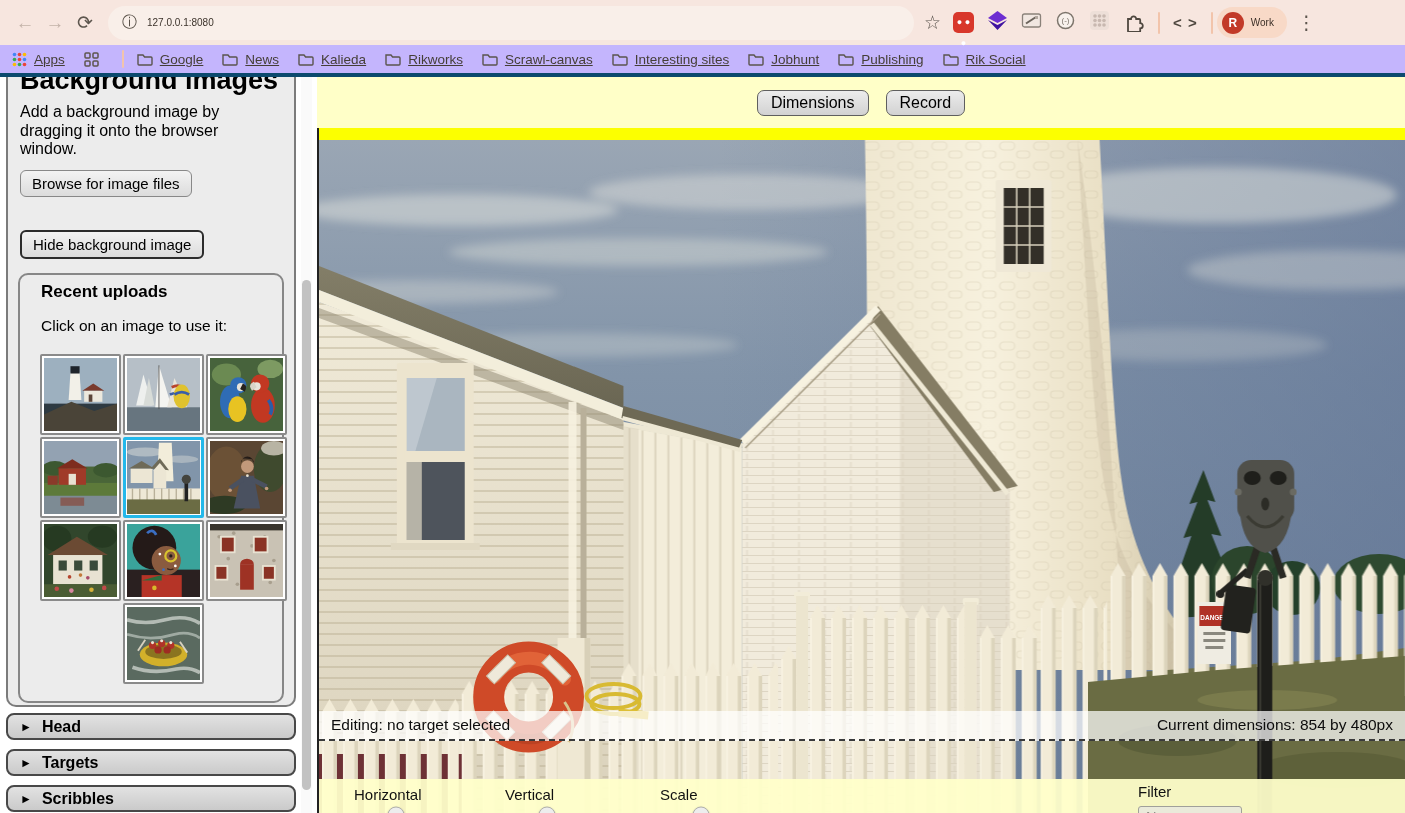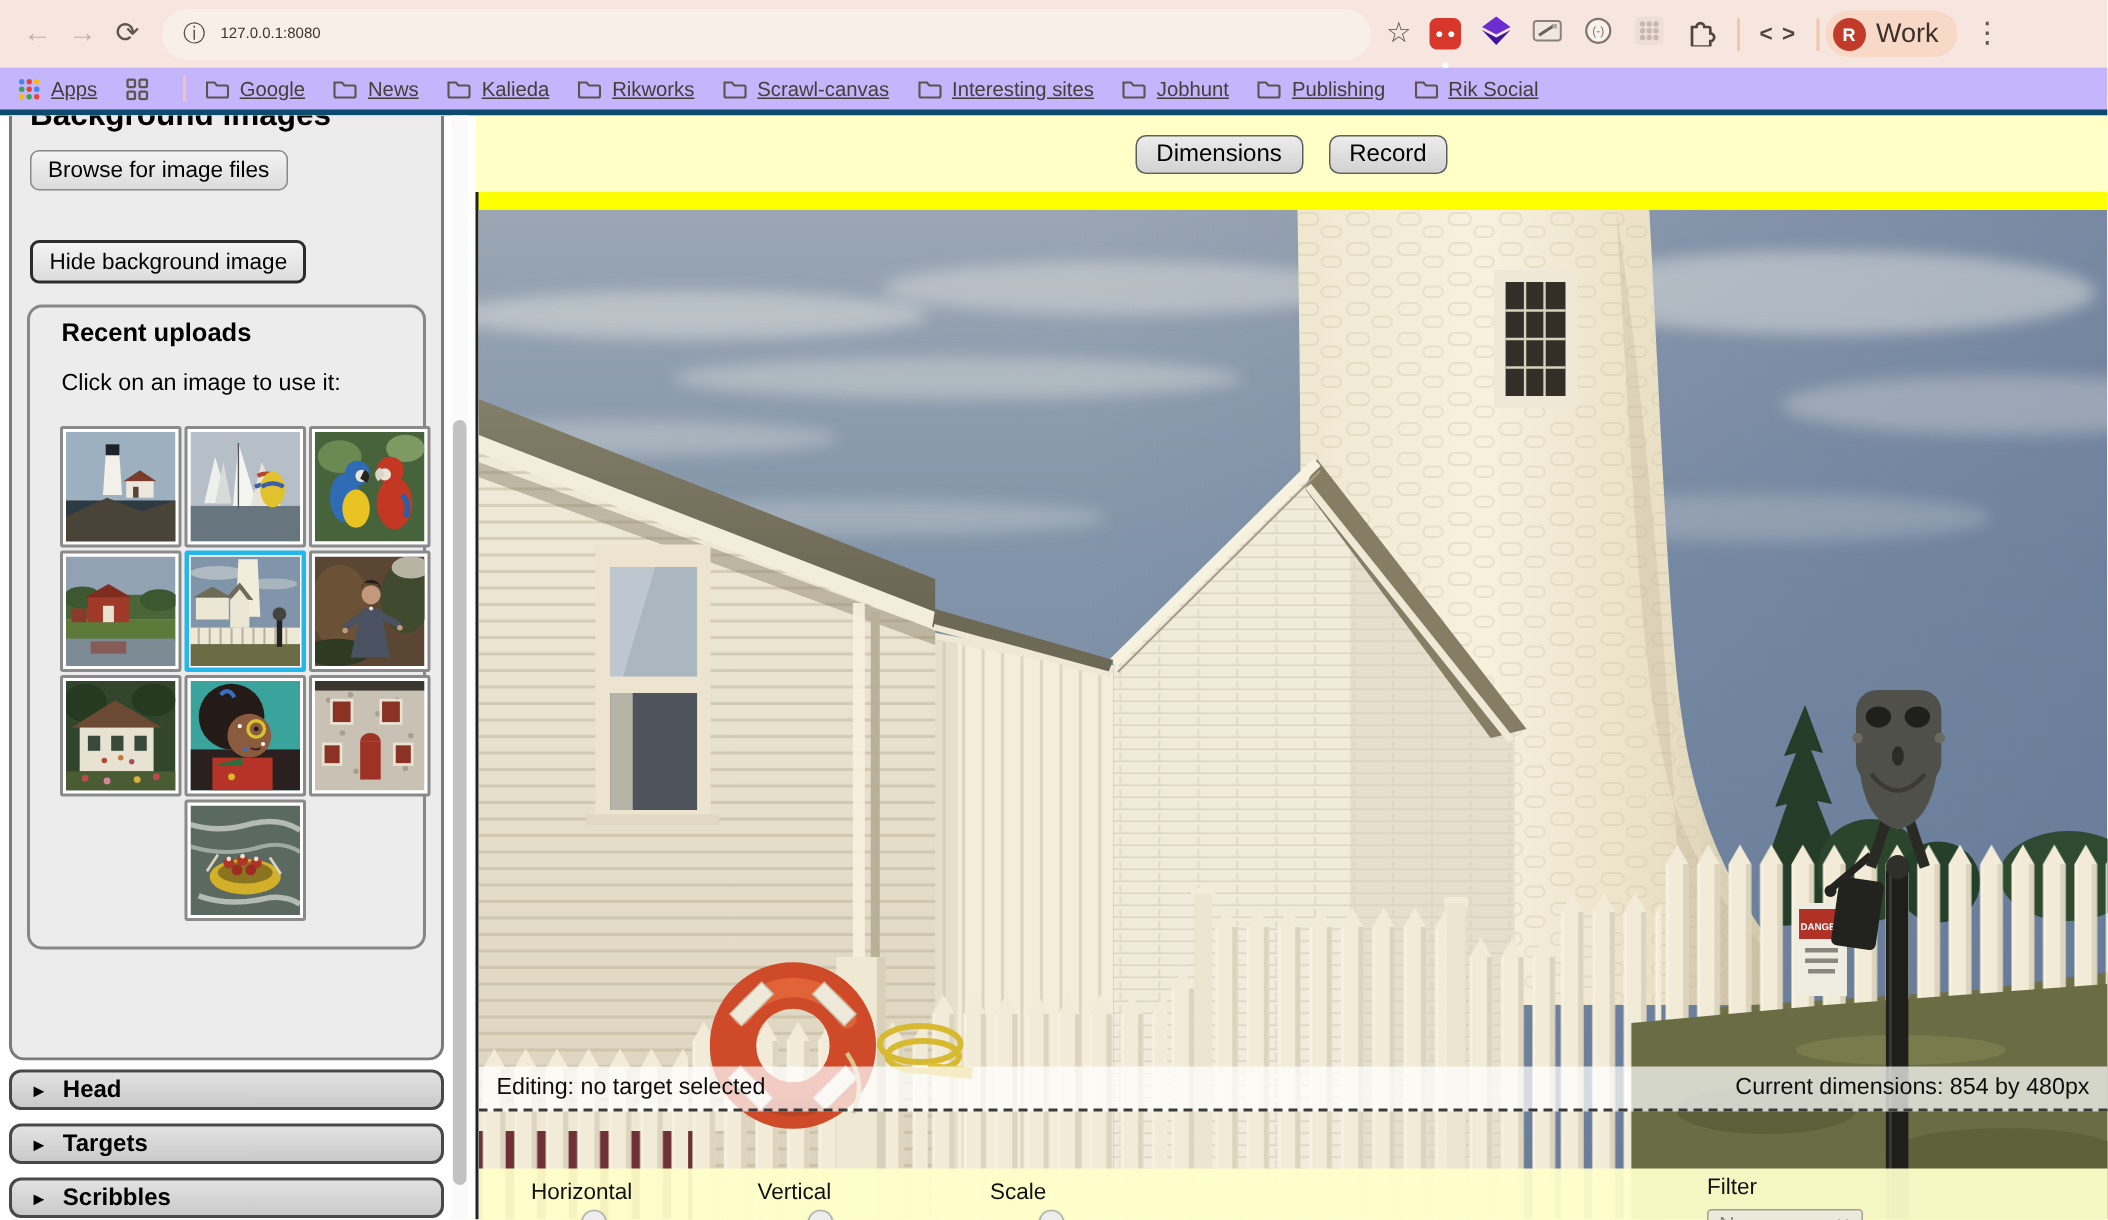--- a/index.html
+++ b/index.html
@@ -16,31 +16,31 @@
   .star { font-size:19px; color:#57504a; margin:0 12px 0 10px; cursor:pointer; }
   .exts { display:flex; align-items:center; gap:13px; }
   .ext-red { width:21px; height:21px; border-radius:5px; background:#d8372b; color:#fff;
     font-size:9px; font-weight:bold; letter-spacing:0; text-align:center; line-height:21px; }
   .sep { width:2px; height:22px; background:#f2c4ab; border-radius:1px; }
   .code-icon { font-size:15px; font-weight:bold; color:#4e473f; letter-spacing:1px; }
   .profile { height:31px; border-radius:16px; background:#f8d9c7; display:flex; align-items:center;
     gap:7px; padding:0 13px 0 5px; margin-left:4px; cursor:pointer; }
   .avatar { width:22px; height:22px; border-radius:50%; background:#c23a28; color:#fff;
     font-size:12px; font-weight:bold; display:flex; align-items:center; justify-content:center; }
-  .profile-label { font-size:18px; color:#3b2f27; }
+  .profile-label { font-size:10px; color:#3b2f27; }
   .menu-dots { font-size:19px; color:#5d564e; margin-left:10px; cursor:pointer; }
   .bookmarks { height:32px; background:#c4b5fd; border-bottom:4px solid #0c4a6e;
     display:flex; align-items:center; padding:0 12px; gap:9px; font-size:13.5px; color:#453e37;text-decoration:underline; }
   .bm { display:flex; align-items:center; gap:7px; margin-right:10px; cursor:pointer; white-space:nowrap; }
   
   .content { display:flex; height:736px; }
   .sidebar { width:317px; position:relative; background:#fff; flex:none; }
   .panel { position:absolute; left:6px; top:0; width:290px; height:630px; background:#ececec;
     border:2px solid #7b7b7b; border-top:none; border-radius:0 0 10px 10px; overflow:hidden; }
-  .panel h2 { font-size:21px; margin:-12px 0 0 12px; color:#000; }
+  .panel h2 { font-size:27px; margin:-12px 0 0 12px; color:#000; }
   .panel p.intro { font-size:16px; line-height:1.17; margin:7px 12px 0; width:240px; }
   .sbtn { font-size:15px; padding:4px 11px; margin:11px 0 0 12px; border-radius:6px;
     background:linear-gradient(#f3f3f3,#dcdcdc); border:1px solid #888; cursor:pointer;
     font-family:inherit; display:block; }
   .sbtn.focused { border:2px solid #2c2c2c; margin-top:33px; }
   .upbox { margin:14px 10px 0; height:430px; border:2px solid #878787; border-radius:10px;padding-left:12px; }
   .upbox h3 { font-size:17px; margin:7px 0 0 9px; }
   .upbox p.hint { font-size:15.5px; margin:15px 0 0 9px; }
   .thumbgrid { display:grid; grid-template-columns:repeat(3,81px); gap:2px; margin:19px 0 0 8px; }
   .thumb { width:81px; height:81px; border:2px solid #8a8a8a; border-radius:2px; background:#fff;
@@ -226,20 +226,21 @@
         <span>Rik Social</span>
       </span>
   </div>
 </div>
 
 <div class="content">
 
   <div class="sidebar">
     <div class="panel">
       <h2>Background images</h2>
+      <p class="intro">Add a background image by dragging it onto the browser window.</p>
       <button class="sbtn">Browse for image files</button>
       <button class="sbtn focused">Hide background image</button>
       <div class="upbox">
         <h3>Recent uploads</h3>
         <p class="hint">Click on an image to use it:</p>
         <div class="thumbgrid">
           <div class="thumb">
             <svg viewBox="0 0 80 80">
                 <rect width="80" height="80" fill="#9db0bf"></rect>
                 <rect y="50" width="80" height="30" fill="#2e3a42"></rect>

